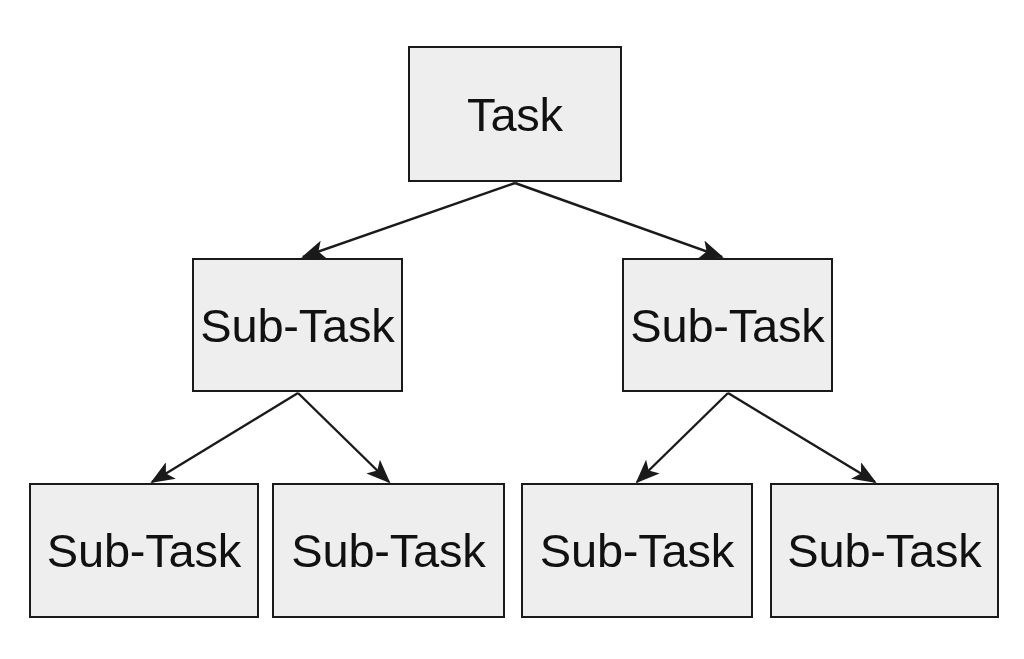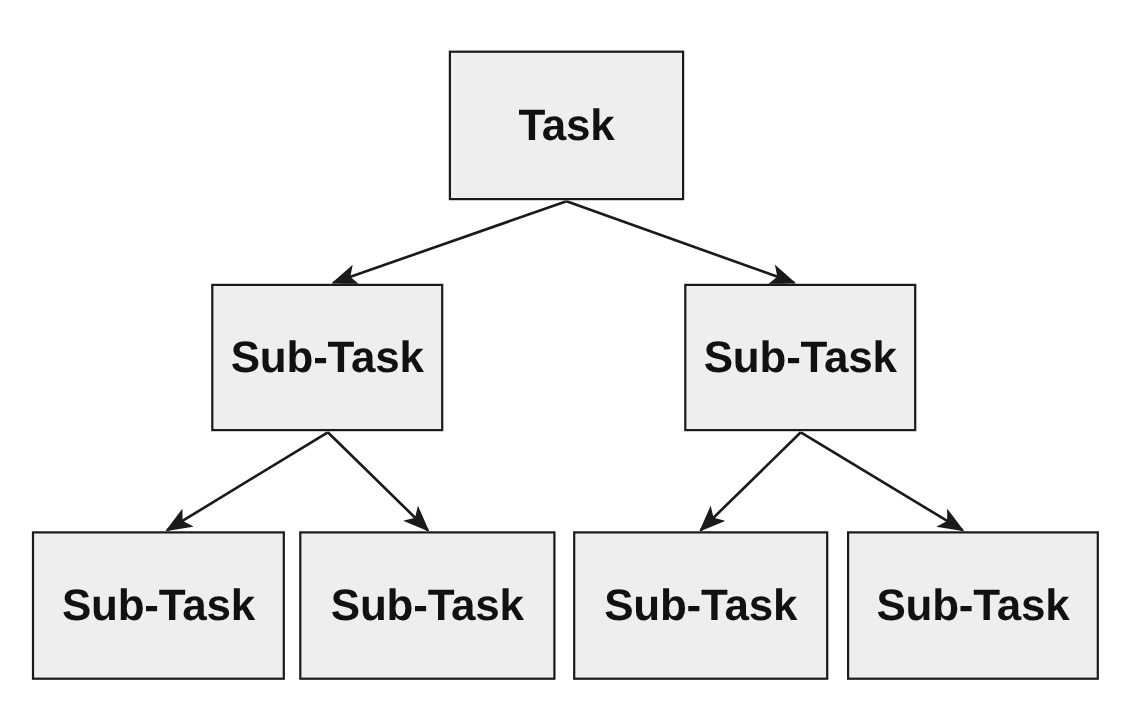--- a/index.html
+++ b/index.html
@@ -27,26 +27,25 @@
     box-sizing: border-box;
     background: #eeeeee;
     border: 2px solid #1a1a1a;
     display: flex;
     align-items: center;
     justify-content: center;
     z-index: 2;
   }
   .node-label {
     font-family: "Liberation Sans", sans-serif;
-    font-size: 40px;
+    font-size: 47px;
     line-height: 1;
     color: #111111;
     white-space: nowrap;
     letter-spacing: -0.2px;
-    font-weight: bold;
   }
 </style>
 </head>
 <body>
 
 <div id="canvas">
 
   <svg id="edge-layer" viewBox="0 0 1024 659" width="1024" height="659" xmlns="http://www.w3.org/2000/svg">
     <defs>
       <marker id="arrowhead" markerWidth="10" markerHeight="8" refX="9.2" refY="4" orient="auto" markerUnits="strokeWidth">

